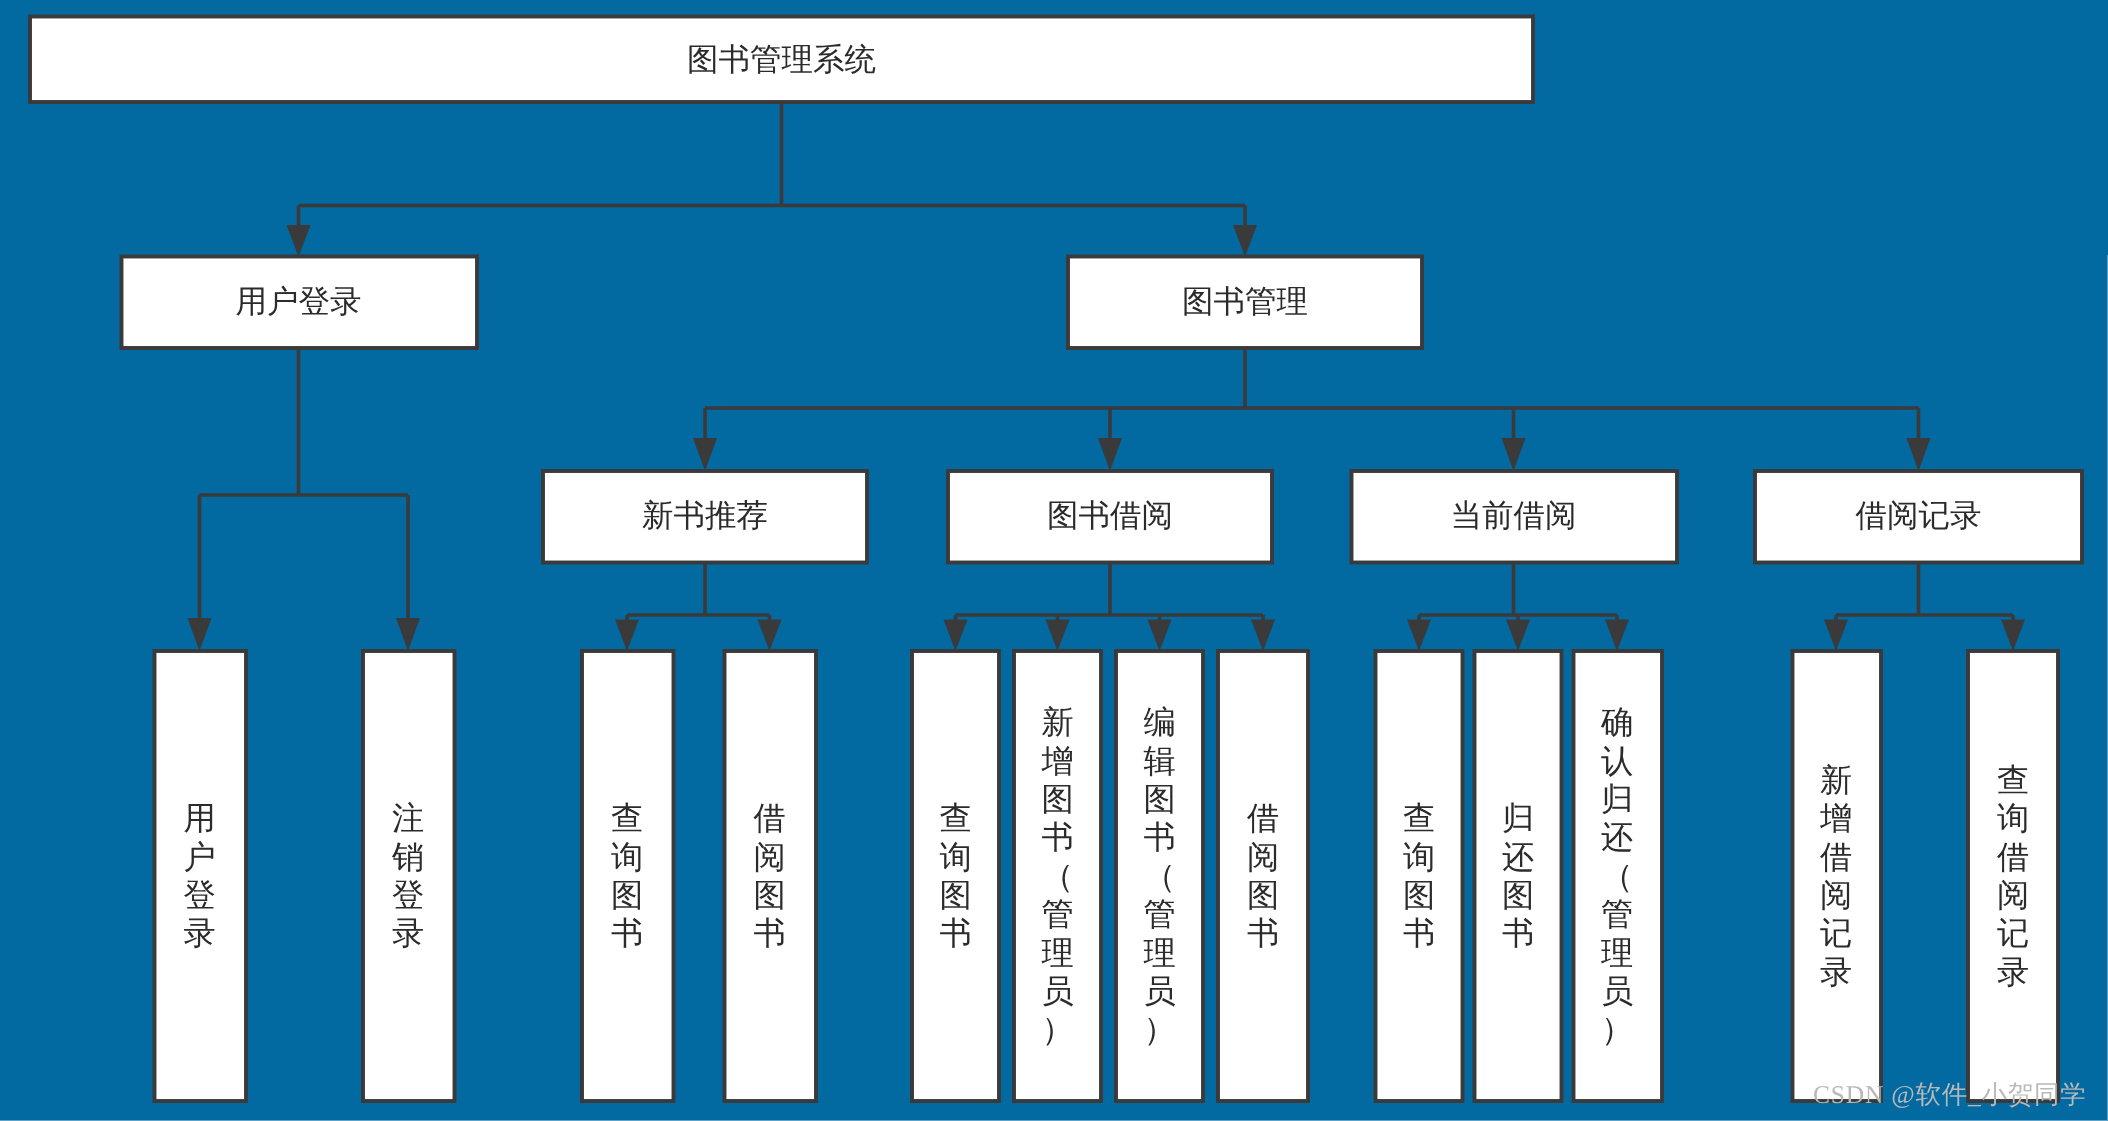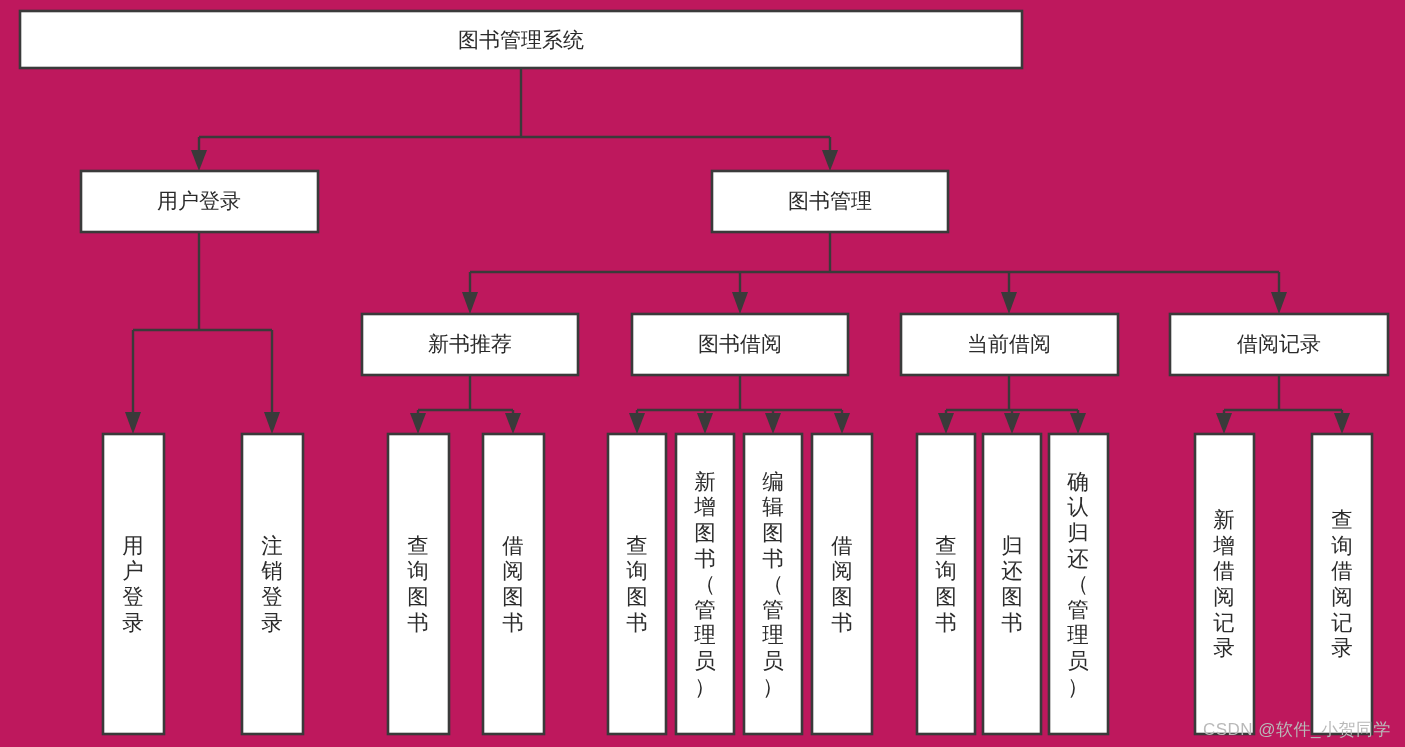--- a/index.html
+++ b/index.html
@@ -10,21 +10,21 @@
   body {
     width: 1405px;
     height: 747px;
     font-family: "DejaVu Sans", "Liberation Sans", sans-serif;
     overflow: hidden;
   }
   #diagram-root {
     position: relative;
     width: 1405px;
     height: 747px;
-    background: #be185d;
+    background: #0369a1;
   }
   svg.canvas {
     position: absolute;
     left: 0;
     top: 0;
     width: 1405px;
     height: 747px;
     display: block;
   }
   .node-box {
@@ -52,21 +52,21 @@
   .node-label-v {
     fill: #2b2b2b;
     font-family: "DejaVu Sans", "Liberation Sans", sans-serif;
     font-size: 21.5px;
     text-anchor: middle;
   }
   .watermark {
     position: absolute;
     right: 14px;
     bottom: 6px;
-    font-family: Liberation Sans, sans-serif;
+    font-family: Liberation Serif, serif;
     font-size: 17px;
     color: #b9b9b9;
     letter-spacing: 0.5px;
     white-space: nowrap;
     user-select: none;
   }
 </style>
 </head>
 <body>
 

